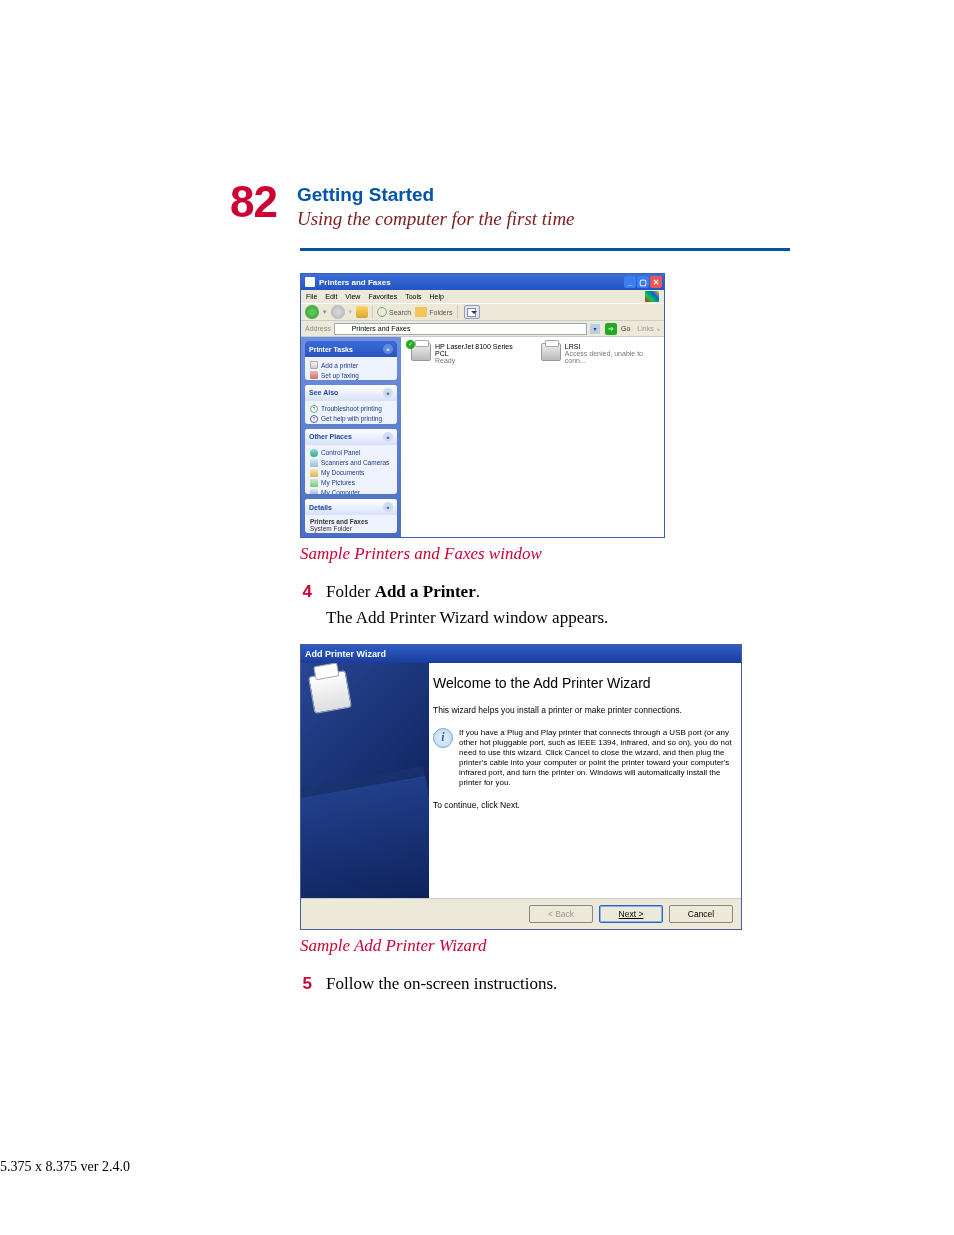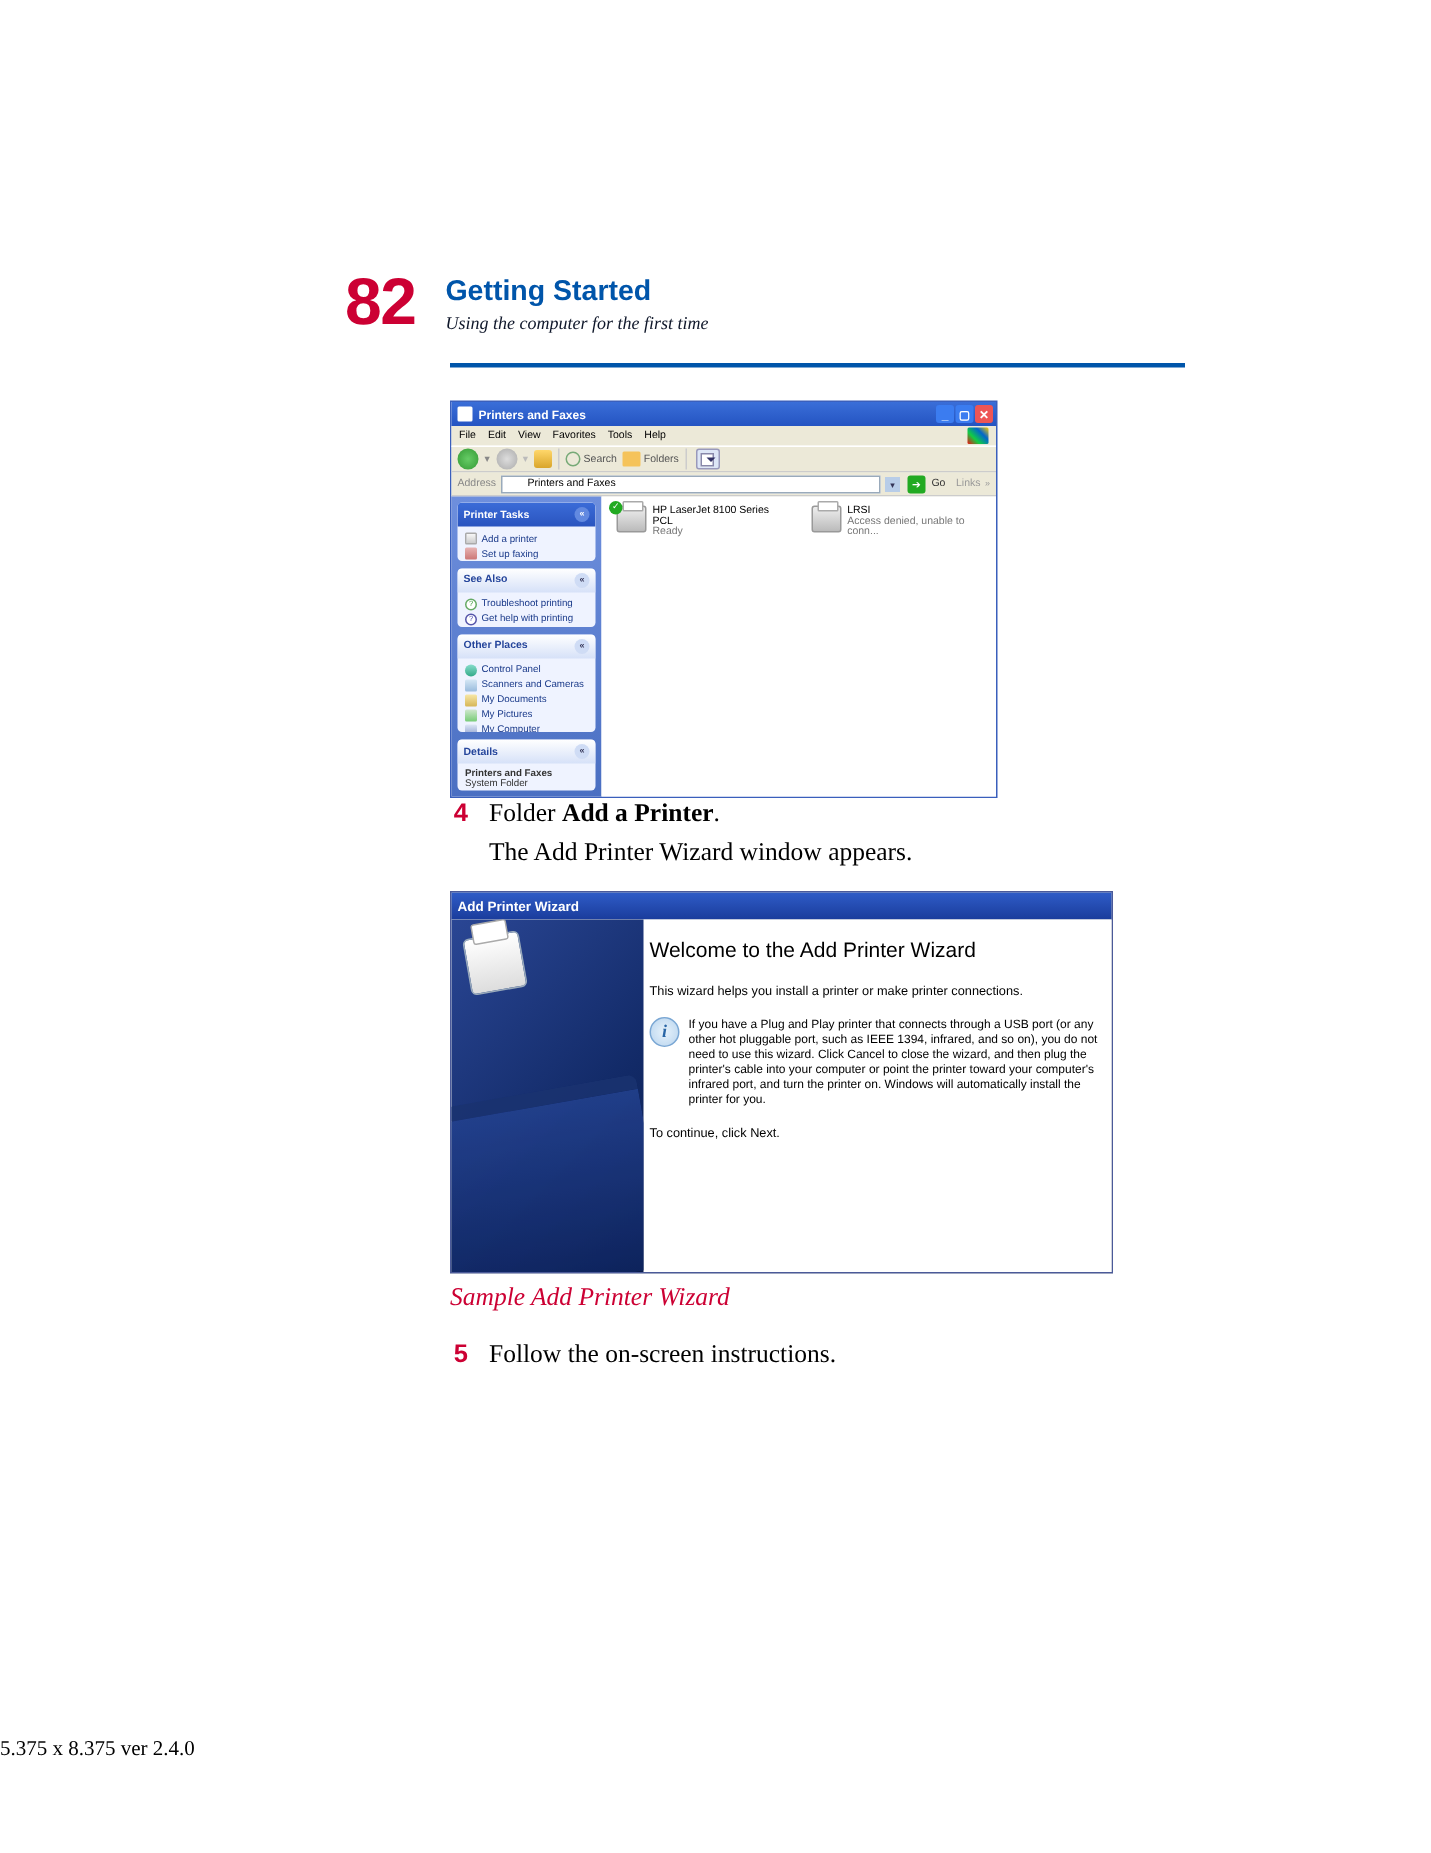--- a/index.html
+++ b/index.html
@@ -29,22 +29,22 @@
   }
   .header-titles { padding-top: 4px; }
   .section-title {
     font-family: Arial, sans-serif;
     font-size: 19px;
     font-weight: bold;
     color: #0055aa;
   }
   .subtitle {
     font-style: italic;
-    font-size: 12px;
-    color: #0f172a;
+    font-size: 19px;
+    color: #7f1d1d;
     margin-top: 2px;
   }
   .rule {
     height: 3px;
     background: #0055aa;
     margin: 18px 0 22px 0;
     width: 490px;
     margin-left: 70px;
   }
   .content { margin-left: 70px; width: 490px; }
@@ -372,20 +372,21 @@
             <div class="printer-ico"></div>
             <div class="printer-txt">
               <div class="name">LRSI</div>
               <div class="status">Access denied, unable to conn...</div>
             </div>
           </div>
         </div>
       </div>
     </div>
 
+    <div class="caption">Sample Printers and Faxes window</div>
 
     <div class="step-row">
       <div class="step-num">4</div>
       <div class="step-text">
         <span>Folder </span><b>Add a Printer</b><span>.</span>
       </div>
     </div>
     <div class="body-line">The Add Printer Wizard window appears.</div>
 
     <div class="wiz-window">
@@ -400,20 +401,27 @@
         <div class="wiz-main">
           <div class="wiz-h1">Welcome to the Add Printer Wizard</div>
           <div class="wiz-p">This wizard helps you install a printer or make printer connections.</div>
           <div class="wiz-info">
             <div class="wiz-info-ico">i</div>
             <div class="wiz-info-txt">If you have a Plug and Play printer that connects through a USB port (or any other hot pluggable port, such as IEEE 1394, infrared, and so on), you do not need to use this wizard. Click Cancel to close the wizard, and then plug the printer's cable into your computer or point the printer toward your computer's infrared port, and turn the printer on. Windows will automatically install the printer for you.</div>
           </div>
           <div class="wiz-p">To continue, click Next.</div>
         </div>
       </div>
+      <div class="wiz-btnrow">
+        <div class="wiz-btn disabled">&lt; Back</div>
+        <div class="wiz-btn default">
+            <span style="text-decoration:underline">Next &gt;</span>
+          </div>
+        <div class="wiz-btn">Cancel</div>
+      </div>
     </div>
 
     <div class="caption">Sample Add Printer Wizard</div>
 
     <div class="step-row">
       <div class="step-num">5</div>
       <div class="step-text">Follow the on-screen instructions.</div>
     </div>
 
   </div>

